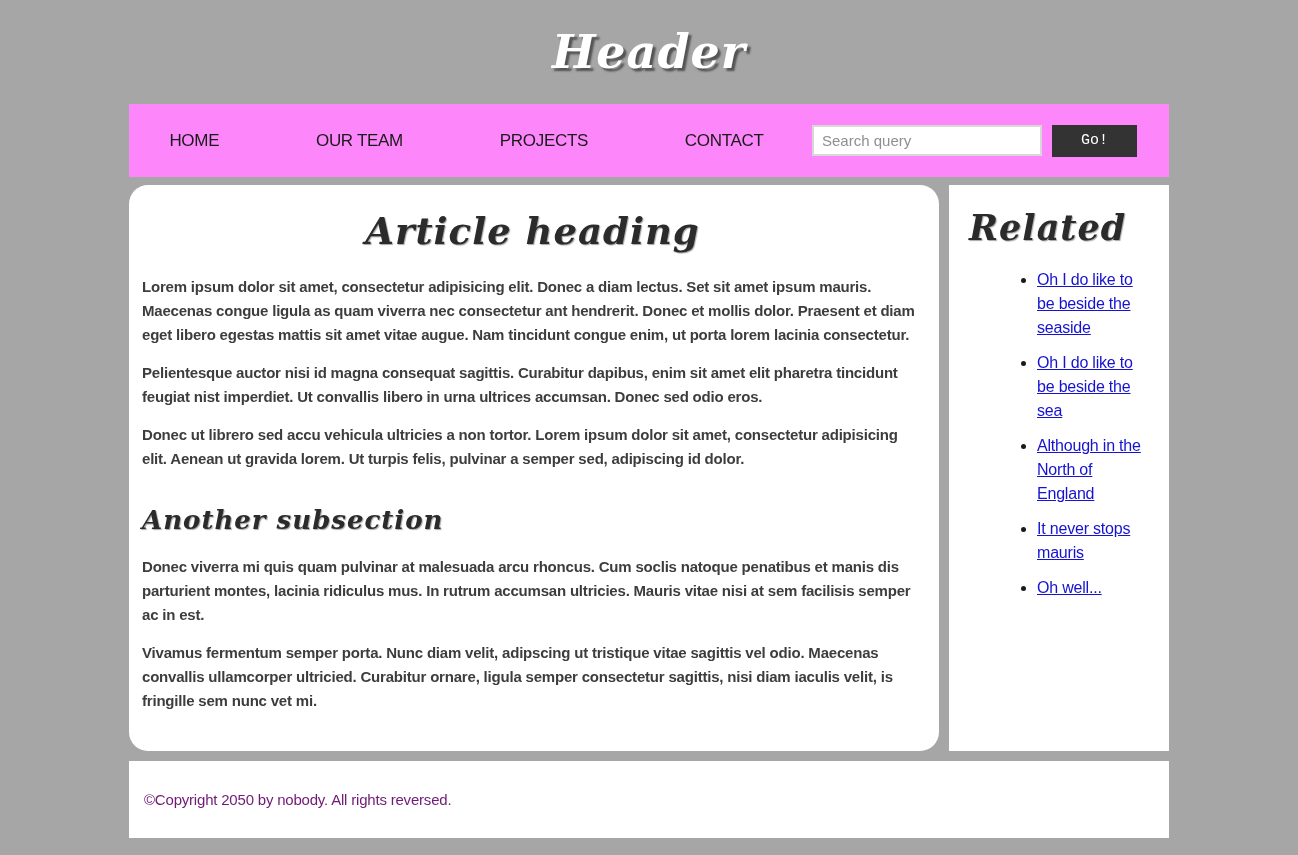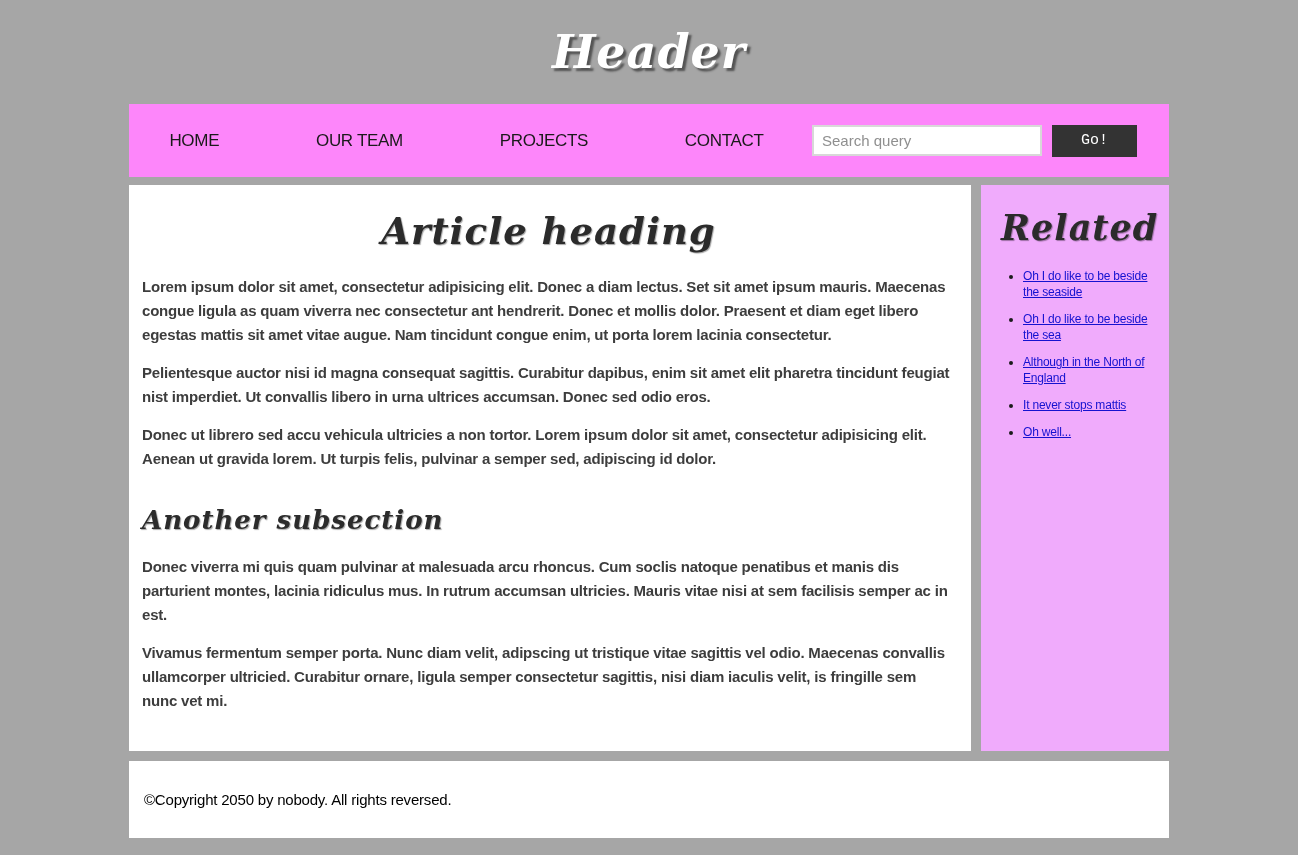--- a/index.html
+++ b/index.html
@@ -93,20 +93,21 @@
   .main-area {
     display: flex;
     gap: 10px;
     margin-top: 8px;
   }
   .article {
     flex: 1;
     background: #ffffff;
     padding: 10px 16px 24px 13px;
     min-height: 552px;
+    border-radius: 19px;
   }
   .fancy {
     font-family: "DejaVu Serif", serif;
     font-style: italic;
     font-weight: bold;
     color: #2b2b2b;
     text-shadow: 1px 1px 1px rgba(0,0,0,0.35);
     letter-spacing: 1px;
   }
   .article-heading {
@@ -122,58 +123,59 @@
     letter-spacing: -0.2px;
     font-weight: bold;
   }
   .sub-heading {
     font-size: 26px;
     margin: 34px 0 20px 0;
   }
 
   
   .sidebar {
-    width: 188px;
-    background: #f0abfc;
+    width: 220px;
+    background: #ffffff;
     padding: 8px 18px 32px 20px;
   }
   .sidebar-heading {
     font-size: 35px;
     margin: 14px 0 20px 0;
   }
   .related-list {
     margin: 0;
     padding-left: 22px;
     color: #1a1a1a;
   }
   .related-list li {
     margin-bottom: 11px;
-    font-size: 12px;
-    line-height: 16px;
+    font-size: 16px;
+    line-height: 24px;
     letter-spacing: -0.2px;
+    margin-left: 46px;
   }
   .related-list a {
     color: #1512d0;
     text-decoration: underline;
   }
 
   
   .site-footer {
     background: #ffffff;
     margin-top: 10px;
     height: 77px;
     display: flex;
     align-items: center;
     padding: 0 15px;
     margin-bottom: 32px;
   }
   .site-footer p {
     margin: 0;
     font-size: 15px;
-    color: #000000;
+    color: #701a75;
     letter-spacing: -0.2px;
   }
 </style>
 </head>
 <body>
 
 <div class="wrapper">
 
   <header class="site-header">
     <h1 class="site-title">Header</h1>
@@ -220,21 +222,21 @@
         <li>
           <a href="#">Oh I do like to be beside the seaside</a>
         </li>
         <li>
           <a href="#">Oh I do like to be beside the sea</a>
         </li>
         <li>
           <a href="#">Although in the North of England</a>
         </li>
         <li>
-          <a href="#">It never stops mattis</a>
+          <a href="#">It never stops mauris</a>
         </li>
         <li>
           <a href="#">Oh well...</a>
         </li>
       </ul>
     </aside>
 
   </div>
 
   <footer class="site-footer">

